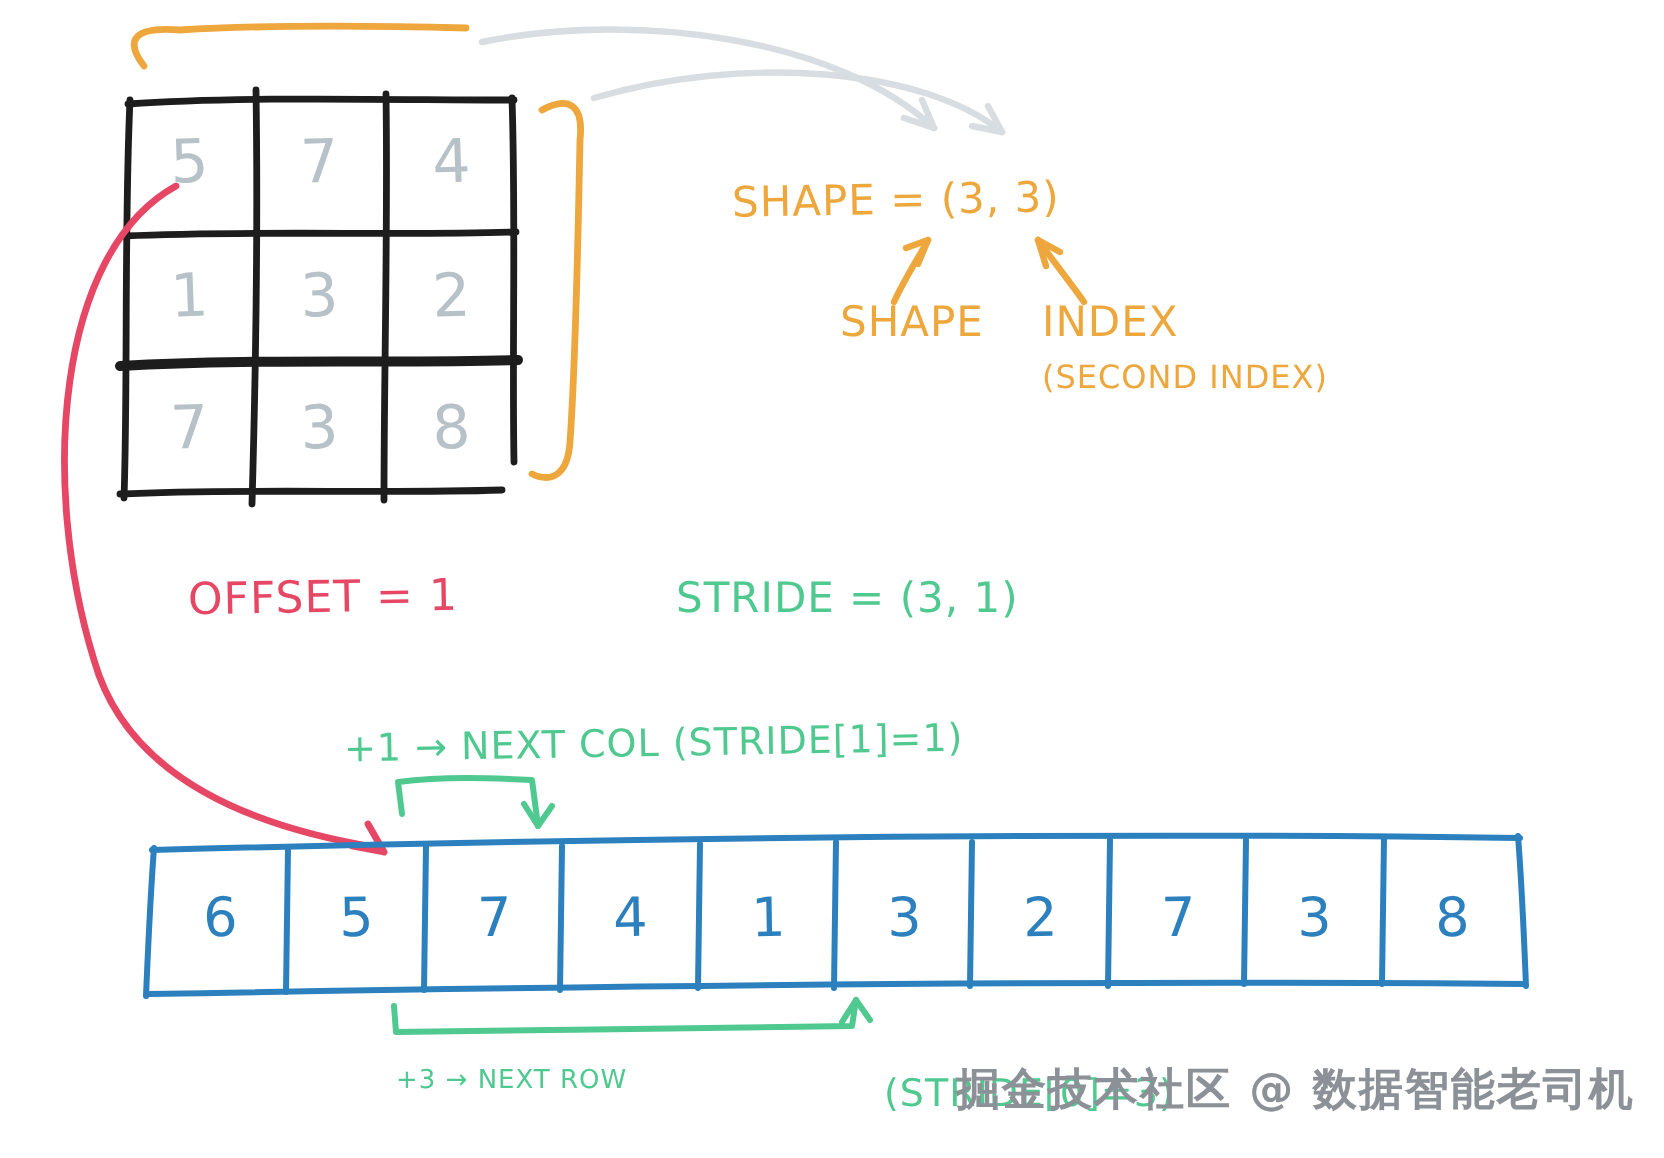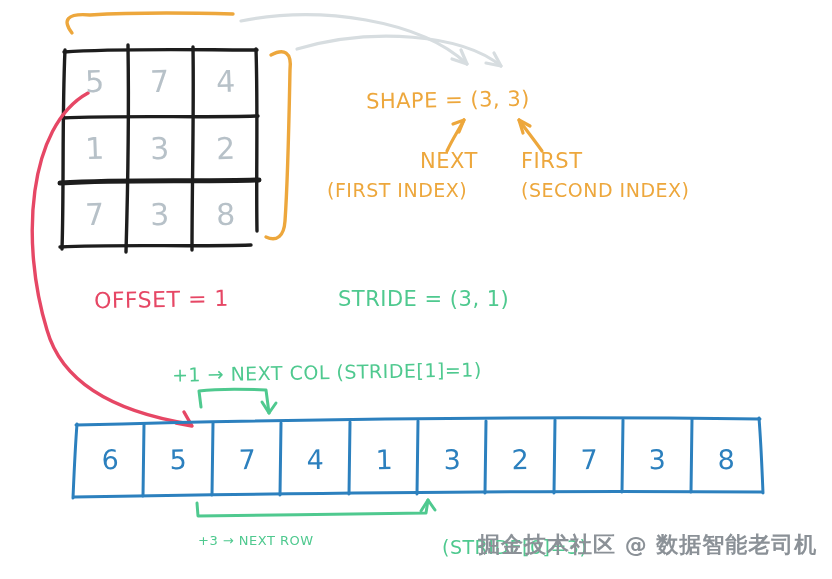--- a/index.html
+++ b/index.html
@@ -34,21 +34,21 @@
   }
   .flat span{
     flex:1;display:flex;align-items:center;justify-content:center;
     font-size:27px;color:var(--blue);transform:rotate(-1deg);
   }
 
   .shape-label{left:366px;top:88px;font-size:21px;transform:rotate(-1deg);}
   .rows-label{left:420px;top:149px;font-size:21px;}
   .cols-label{left:521px;top:149px;font-size:21px;}
   .first-index-label{left:327px;top:179px;font-size:19px;}
-  .second-index-label{left:521px;top:179px;font-size:19px;}
+  .second-index-label{left:521px;top:179px;font-size:16px;}
   .offset-label{left:94px;top:287px;font-size:22px;transform:rotate(-1deg);}
   .stride-label{left:338px;top:287px;font-size:21px;text-align:right;}
   .next-col-label{left:172px;top:361px;font-size:19px;transform:rotate(-1deg);}
   .next-row-label{left:198px;top:533px;font-size:13px;}
   .next-row-stride-label{left:442px;top:536px;font-size:19px;z-index:1;}
   .watermark{
     position:absolute;left:478px;top:530px;font-size:22px;font-weight:bold;
     color:var(--watermark);letter-spacing:1px;z-index:5;white-space:nowrap;
   }
 </style>
@@ -130,23 +130,22 @@
     <span>4</span>
     <span>1</span>
     <span>3</span>
     <span>2</span>
     <span>7</span>
     <span>3</span>
     <span>8</span>
   </div>
 
   <div class="label shape-label orange-text">SHAPE = (3, 3)</div>
-  <div class="label rows-label orange-text">NEXT</div>
-  <div class="label cols-label orange-text">FIRST</div>
-  <div class="label first-index-label orange-text">(FIRST INDEX)</div>
+  <div class="label rows-label orange-text">SHAPE</div>
+  <div class="label cols-label orange-text">INDEX</div>
   <div class="label second-index-label orange-text">(SECOND INDEX)</div>
   <div class="label offset-label red-text">OFFSET = 1</div>
   <div class="label stride-label green-text">STRIDE = (3, 1)</div>
   <div class="label next-col-label green-text">+1 → NEXT COL (STRIDE[1]=1)</div>
   <div class="label next-row-label green-text">+3 → NEXT ROW</div>
   <div class="label next-row-stride-label green-text">(STRIDE[0]=3)</div>
 
   <div class="flat">
     <span>6</span>
     <span>5</span>

